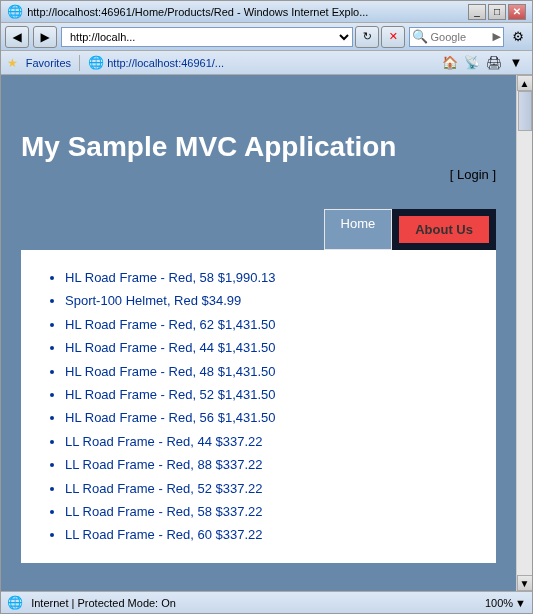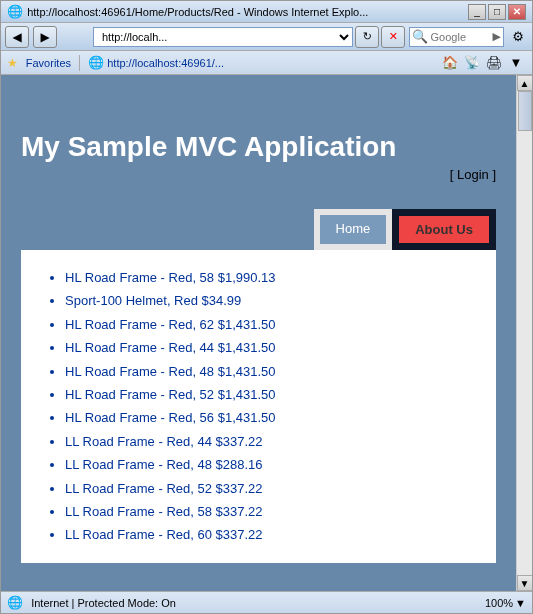--- a/index.html
+++ b/index.html
@@ -43,21 +43,21 @@
     
     .mvc-page { background: #6888aa; min-height: 100%; }
     .header-section { background: #6888aa; padding: 20px 20px 15px 20px; }
     .app-title { color: white; font-size: 28px; font-weight: bold; font-family: Arial, sans-serif; margin-top: 36px; }
     .login-area { display: flex; justify-content: flex-end; padding: 4px 0; }
     .login-link { color: #000000; font-size: 13px; }
 
     .nav-bar { display: flex; justify-content: flex-end; padding: 8px 20px 0 20px; gap: 0; }
     .nav-item { padding: 6px 16px; font-size: 13px; cursor: pointer; background: #7a9abb; color: white; border: 1px solid #5a7a9a; }
     .nav-item.active { background: #ef4444; color: #333; font-weight: bold; border: 7px solid #0f172a; text-align: right; }
-    .nav-item:not(.active) { border: 6px solid #e5e5e5; }
+    .nav-item:not(.active) { border: 1px solid #e5e5e5; }
 
     .content-area { background: white; margin: 0 20px 20px 20px; padding: 16px 20px; min-height: 300px; }
     .product-list { list-style: disc; padding-left: 24px; }
     .product-list li { color: #003399; font-size: 13px; line-height: 1.8; }
   </style>
 </head>
 <body>
 
 <div class="browser-window">
 
@@ -68,21 +68,21 @@
       <div class="title-bar-btn">_</div>
       <div class="title-bar-btn">□</div>
       <div class="title-bar-btn close">✕</div>
     </div>
   </div>
 
   <div class="toolbar">
     <div class="nav-btn">◀</div>
     <div class="nav-btn">▶</div>
     <div class="address-bar">
-      <select class="address-input" style="font-size:11px; height:20px;margin-left:32px;">
+      <select class="address-input" style="font-size:11px; height:20px;">
         <option>http://localh...</option>
       </select>
       <div class="nav-btn" style="font-size:11px;">↻</div>
       <div class="nav-btn" style="font-size:11px; color:red;">✕</div>
     </div>
     <div class="search-box">
       <span class="status-icon">🔍</span>
       <input class="search-input" placeholder="Google" style="">
       <span style="font-size:11px; color:#666;">▶</span>
     </div>
@@ -126,21 +126,21 @@
         <div class="content-area">
           <ul class="product-list">
           <li>HL Road Frame - Red, 58 $1,990.13</li>
               <li>Sport-100 Helmet, Red $34.99</li>
               <li>HL Road Frame - Red, 62 $1,431.50</li>
               <li>HL Road Frame - Red, 44 $1,431.50</li>
               <li>HL Road Frame - Red, 48 $1,431.50</li>
               <li>HL Road Frame - Red, 52 $1,431.50</li>
               <li>HL Road Frame - Red, 56 $1,431.50</li>
               <li>LL Road Frame - Red, 44 $337.22</li>
-              <li>LL Road Frame - Red, 48 $288.16</li>
+              <li>LL Road Frame - Red, 88 $337.22</li>
               <li>LL Road Frame - Red, 52 $337.22</li>
               <li>LL Road Frame - Red, 58 $337.22</li>
               <li>LL Road Frame - Red, 60 $337.22</li>
             </ul>
         </div>
       </div>
     </div>
 
     <div class="scrollbar">
       <div class="scroll-btn">▲</div>

